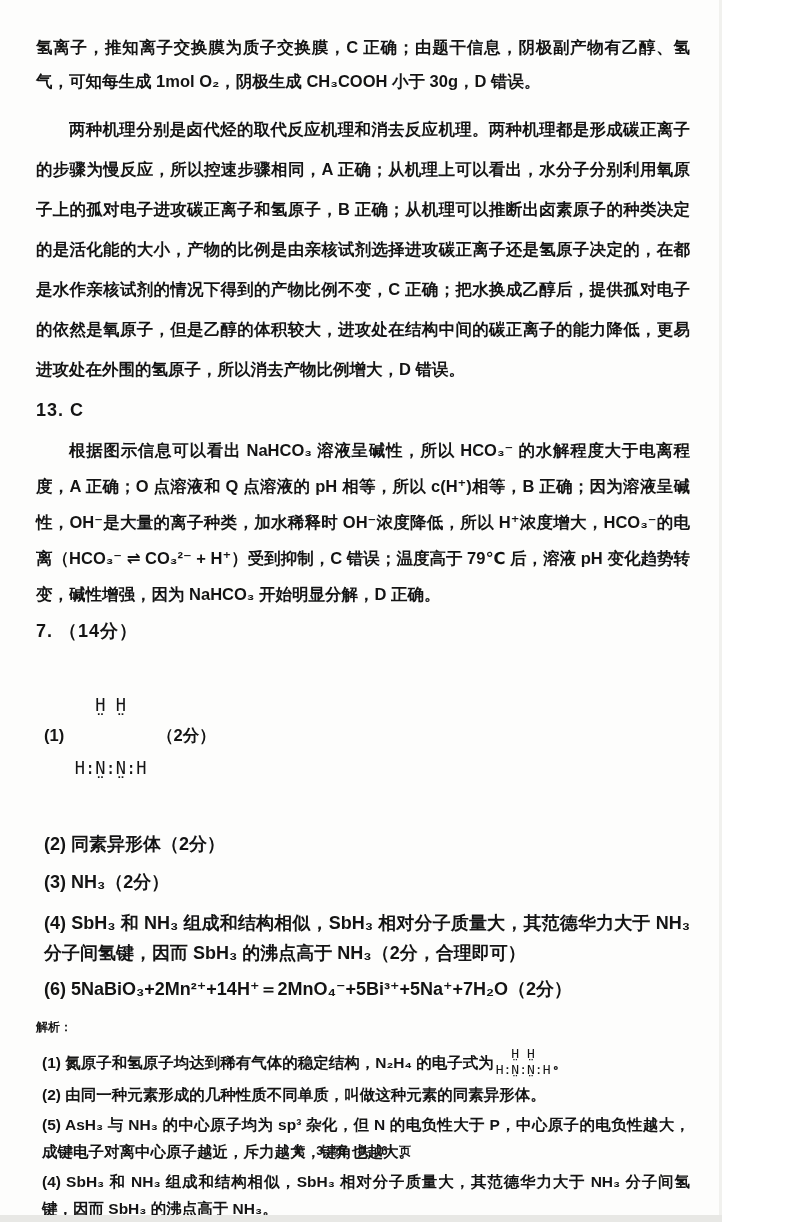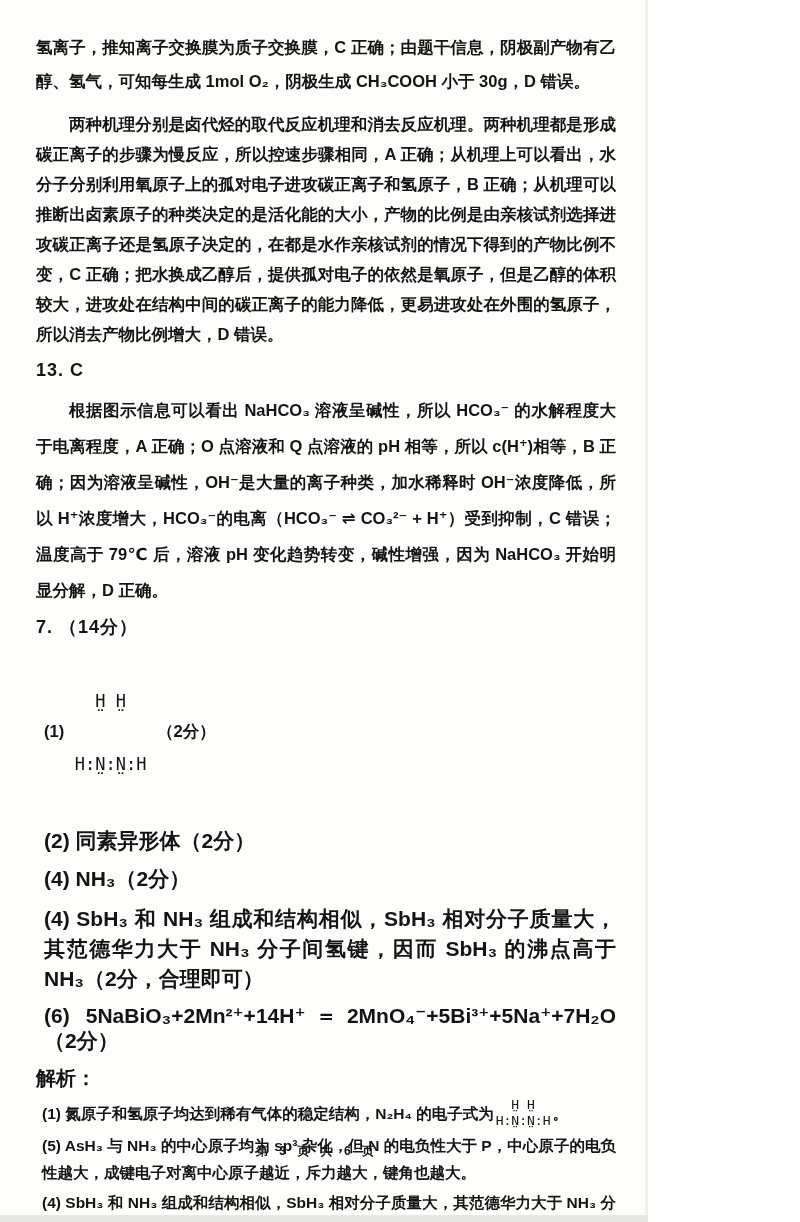--- a/index.html
+++ b/index.html
@@ -1,36 +1,36 @@
 <!DOCTYPE html>
 <html><head>
 <meta charset="utf-8">
 <style>
   html,body{margin:0;padding:0;background:#ffffff;}
   .page{
     position:relative;
-    width:648px;height:1222px;
+    width:722px;height:1222px;
     background:#fdfdfc;
     overflow:hidden;
     box-sizing:border-box;
     padding:30px 32px 0 36px;
     font-family:"Liberation Sans","DejaVu Sans",sans-serif;
     color:#141414;
     font-weight:600;
   }
   p{margin:0;}
-  .para{font-size:16.5px;line-height:30px;text-align:justify;}
+  .para{font-size:16.5px;line-height:40px;text-align:justify;}
   .indent{text-indent:2em;}
   .p13{margin-bottom:9px;}
   .p14{line-height:36px;margin-bottom:7px;}
   .cont{margin-bottom:11px;line-height:34px;}
   .qhead{font-size:18px;line-height:25px;margin-bottom:9px;letter-spacing:1px;}
-  .item{font-size:21px;line-height:25px;margin-bottom:13px;padding-left:8px;text-align:justify;}
+  .item{font-size:18px;line-height:25px;margin-bottom:13px;padding-left:8px;text-align:justify;}
   .item-tall{line-height:30px;margin-bottom:9px;}
-  .jx-label{font-size:20px;line-height:24px;margin-bottom:7px;}
+  .jx-label{font-size:12px;line-height:24px;margin-bottom:7px;}
   .jx{font-size:15.5px;line-height:27px;margin-bottom:3px;padding-left:6px;text-align:justify;}
   .lewis{
     display:inline-block;
     font-family:"DejaVu Sans Mono",monospace;
     font-weight:400;
     white-space:pre;
     vertical-align:middle;
     font-size:17px;line-height:21px;
     margin:0 6px;
   }
@@ -67,30 +67,31 @@
   <div class="lewis-line">
     <span>(1)</span>
     <span class="lewis">
       <span>  H̤ H̤</span>
       <span>H:N̤:N̤:H</span>
     </span>
     <span>（2分）</span>
   </div>
 
   <p class="item">(2) 同素异形体（2分）</p>
-  <p class="item">(4) NH₃（2分）</p>
+  <p class="item">(3) NH₃（2分）</p>
   <p class="item item-tall">(4) SbH₃ 和 NH₃ 组成和结构相似，SbH₃ 相对分子质量大，其范德华力大于 NH₃ 分子间氢键，因而 SbH₃ 的沸点高于 NH₃（2分，合理即可）</p>
   <p class="item">(6) 5NaBiO₃+2Mn²⁺+14H⁺＝2MnO₄⁻+5Bi³⁺+5Na⁺+7H₂O（2分）</p>
 
   <p class="jx-label">解析：</p>
 
   <div class="jx">
     <span>(1) 氮原子和氢原子均达到稀有气体的稳定结构，N₂H₄ 的电子式为</span><span class="lewis lewis-sm"><span>  H̤ H̤</span><span>H:N̤:N̤:H</span></span><span>。</span>
   </div>
 
+  <p class="jx">(2) 由同一种元素形成的几种性质不同单质，叫做这种元素的同素异形体。</p>
   <p class="jx">(5) AsH₃ 与 NH₃ 的中心原子均为 sp³ 杂化，但 N 的电负性大于 P，中心原子的电负性越大，成键电子对离中心原子越近，斥力越大，键角也越大。</p>
   <p class="jx">(4) SbH₃ 和 NH₃ 组成和结构相似，SbH₃ 相对分子质量大，其范德华力大于 NH₃ 分子间氢键，因而 SbH₃ 的沸点高于 NH₃。</p>
   <p class="jx">(5) ①Sb³⁺会水解，加入硫酸可抑制 Sb³⁺水解。加入硫酸增加溶液中离子浓度，从而增强溶液导电性。②铂片作阴极，说明制备的高纯锑可从电极表面脱落，其在铂电极表面的附着能力弱。</p>
 
   <p class="footer">第 3 页 共 6 页</p>
 
   <div class="scan-right"></div>
   <div class="scan-bottom"></div>
 </div>
 

